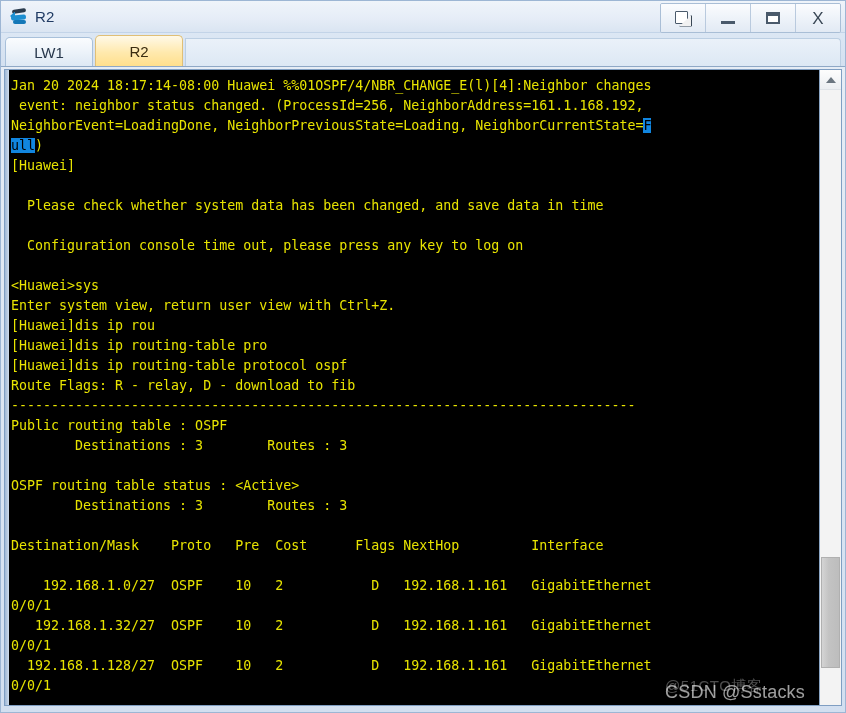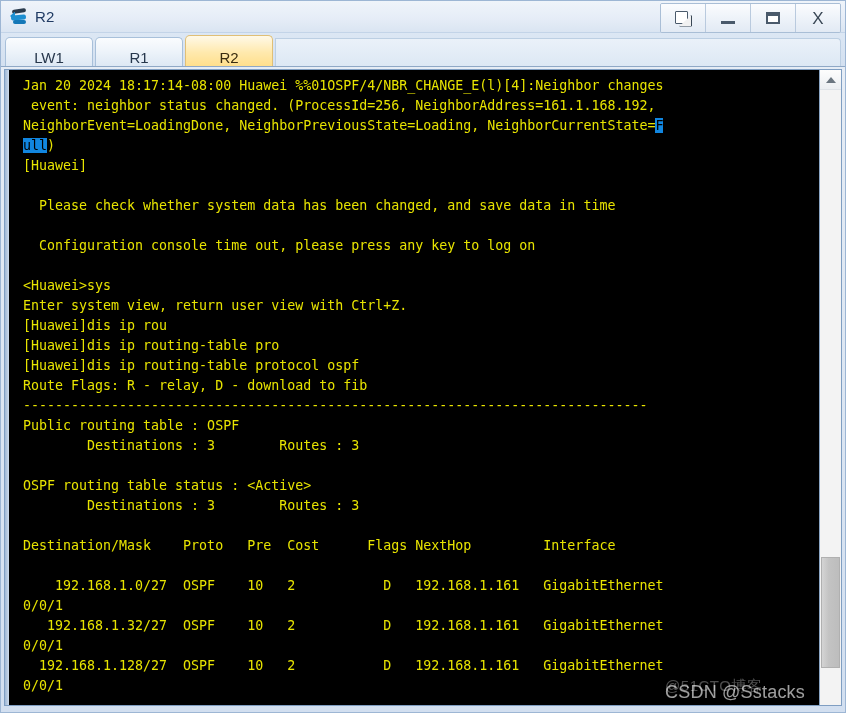--- a/index.html
+++ b/index.html
@@ -153,21 +153,21 @@
     padding: 0 4px;
     box-sizing: border-box;
     background: linear-gradient(to bottom, #dce7f4 0%, #d3e0f0 100%);
     border-bottom: 1px solid #8fa8c6;
   }
   .tab {
     min-width: 88px;
     height: 29px;
     margin-right: 2px;
     display: flex;
-    align-items: flex-end;
+    align-items: center;
     justify-content: center;
     font-size: 15px;
     color: #27374c;
     background: linear-gradient(to bottom, #fafcfe 0%, #eef4fa 45%, #dde8f4 100%);
     border: 1px solid #a8c0da;
     border-bottom: none;
     border-radius: 5px 5px 0 0;
     box-sizing: border-box;
   }
   .tab.active {
@@ -206,21 +206,21 @@
     z-index: 3;
   }
 
   .term {
     flex: 1 1 auto;
     background: #000000;
     color: #e8e400;
     font-family: "DejaVu Sans Mono", "Liberation Mono", monospace;
     font-size: 13.3px;
     line-height: 20px;
-    padding: 6px 0 0 18px;
+    padding: 6px 0 0 6px;
     white-space: pre;
     overflow: hidden;
     position: relative;
     letter-spacing: 0px;
   }
   .term .line { min-height: 20px; }
   .term .sel {
     background: #1186e0;
     color: #000000;
   }
@@ -320,23 +320,20 @@
       <div class="win-btn">
         <div class="ico-close">X</div>
       </div>
     </div>
   </div>
 
   <div class="tabstrip">
     <div class="tab">
       <span>LW1</span>
     </div>
-    <div class="tab">
-      <span>R1</span>
-    </div>
     <div class="tab active">
       <span>R2</span>
     </div>
     <div class="tab-filler"></div>
   </div>
 
   <div class="term-outer">
     <div class="term" id="term"><div class="line"><span>Jan 20 2024 18:17:14-08:00 Huawei %%01OSPF/4/NBR_CHANGE_E(l)[4]:Neighbor changes</span></div><div class="line"><span> event: neighbor status changed. (ProcessId=256, NeighborAddress=161.1.168.192,</span></div><div class="line"><span>NeighborEvent=LoadingDone, NeighborPreviousState=Loading, NeighborCurrentState=</span><span class="sel">F</span></div><div class="line"><span class="sel">ull</span><span>)</span></div><div class="line"><span>[Huawei]</span></div><div class="line"><span></span></div><div class="line"><span>  Please check whether system data has been changed, and save data in time</span></div><div class="line"><span></span></div><div class="line"><span>  Configuration console time out, please press any key to log on</span></div><div class="line"><span></span></div><div class="line"><span>&lt;Huawei&gt;sys</span></div><div class="line"><span>Enter system view, return user view with Ctrl+Z.</span></div><div class="line"><span>[Huawei]dis ip rou</span></div><div class="line"><span>[Huawei]dis ip routing-table pro</span></div><div class="line"><span>[Huawei]dis ip routing-table protocol ospf</span></div><div class="line"><span>Route Flags: R - relay, D - download to fib</span></div><div class="line"><span>------------------------------------------------------------------------------</span></div><div class="line"><span>Public routing table : OSPF</span></div><div class="line"><span>        Destinations : 3        Routes : 3</span></div><div class="line"><span></span></div><div class="line"><span>OSPF routing table status : &lt;Active&gt;</span></div><div class="line"><span>        Destinations : 3        Routes : 3</span></div><div class="line"><span></span></div><div class="line"><span>Destination/Mask    Proto   Pre  Cost      Flags NextHop         Interface</span></div><div class="line"><span></span></div><div class="line"><span>    192.168.1.0/27  OSPF    10   2           D   192.168.1.161   GigabitEthernet</span></div><div class="line"><span>0/0/1</span></div><div class="line"><span>   192.168.1.32/27  OSPF    10   2           D   192.168.1.161   GigabitEthernet</span></div><div class="line"><span>0/0/1</span></div><div class="line"><span>  192.168.1.128/27  OSPF    10   2           D   192.168.1.161   GigabitEthernet</span></div><div class="line"><span>0/0/1</span></div></div>
 
     <div class="vscroll">

